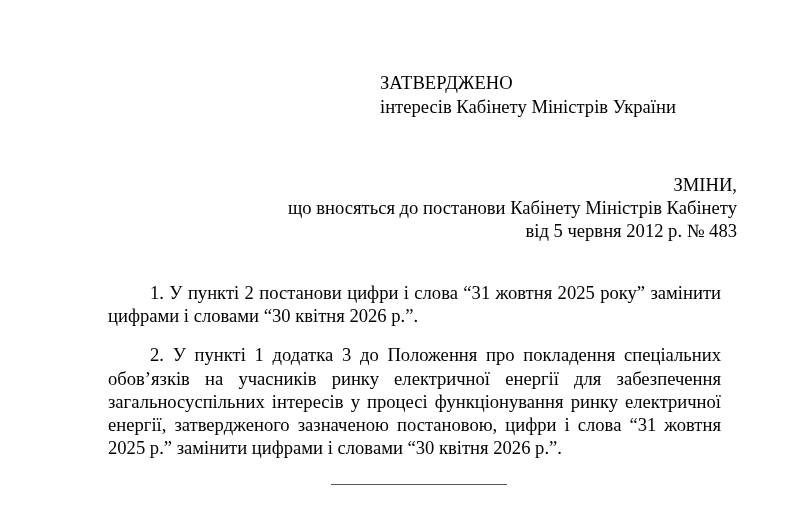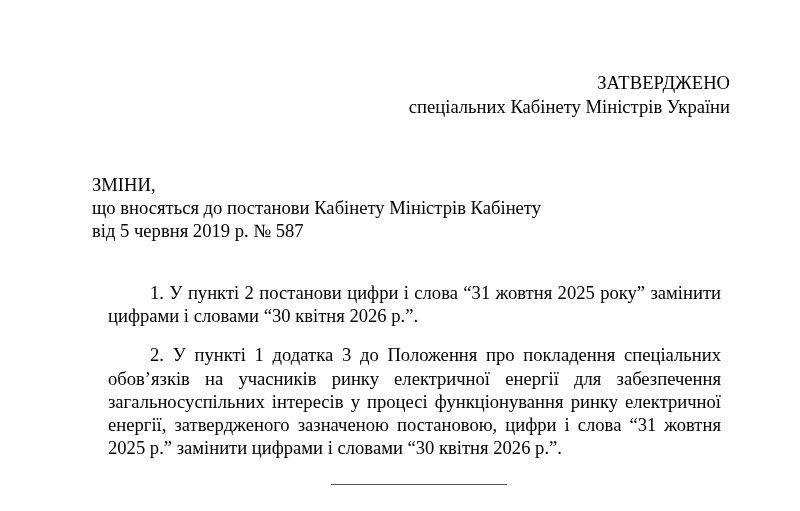--- a/index.html
+++ b/index.html
@@ -4,53 +4,53 @@
 <style>
   html, body { margin: 0; padding: 0; background: #ffffff; }
   body {
     width: 800px; height: 511px; position: relative; overflow: hidden;
     font-family: "Liberation Serif", "DejaVu Serif", serif;
     color: #000000;
     font-size: 18.6px;
   }
   .approval {
     position: absolute; left: 380px; width: 350px; top: 71px;
-    text-align: right; line-height: 23.5px;
+    text-align: left; line-height: 23.5px;
   }
   .approval div { white-space: nowrap; }
   .title-block {
     position: absolute; left: 92px; width: 645px; top: 173px;
-    text-align: left; line-height: 23px;
+    text-align: right; line-height: 23px;
   }
   .title-block div { white-space: nowrap; }
   .body {
     position: absolute; left: 92px; width: 645px; top: 265px;
     line-height: 23.2px;
   }
   .para {
     text-align: justify; text-indent: 42px; margin: 16px;
   }
   .para + .para { margin-top: 8px; }
   .separator {
     position: absolute; left: 331px; top: 484px; width: 176px; height: 0;
     border-top: 1px solid #555555;
   }
 </style>
 </head>
 <body>
 
 <div class="approval">
   <div>ЗАТВЕРДЖЕНО</div>
-  <div>спеціальних Кабінету Міністрів України</div>
+  <div>інтересів Кабінету Міністрів України</div>
 </div>
 
 <div class="title-block">
   <div>ЗМІНИ,</div>
   <div>що вносяться до постанови Кабінету Міністрів Кабінету</div>
-  <div>від 5 червня 2019 р. № 587</div>
+  <div>від 5 червня 2012 р. № 483</div>
 </div>
 
 <div class="body">
   <p class="para">1. У пункті 2 постанови цифри і слова “31 жовтня 2025 року” замінити цифрами і словами “30 квітня 2026 р.”.</p>
   <p class="para">2. У пункті 1 додатка 3 до Положення про покладення спеціальних обов’язків на учасників ринку електричної енергії для забезпечення загальносуспільних інтересів у процесі функціонування ринку електричної енергії, затвердженого зазначеною постановою, цифри і слова “31 жовтня 2025 р.” замінити цифрами і словами “30 квітня 2026 р.”.</p>
 </div>
 
 <div class="separator"></div>
 
 </body></html>

